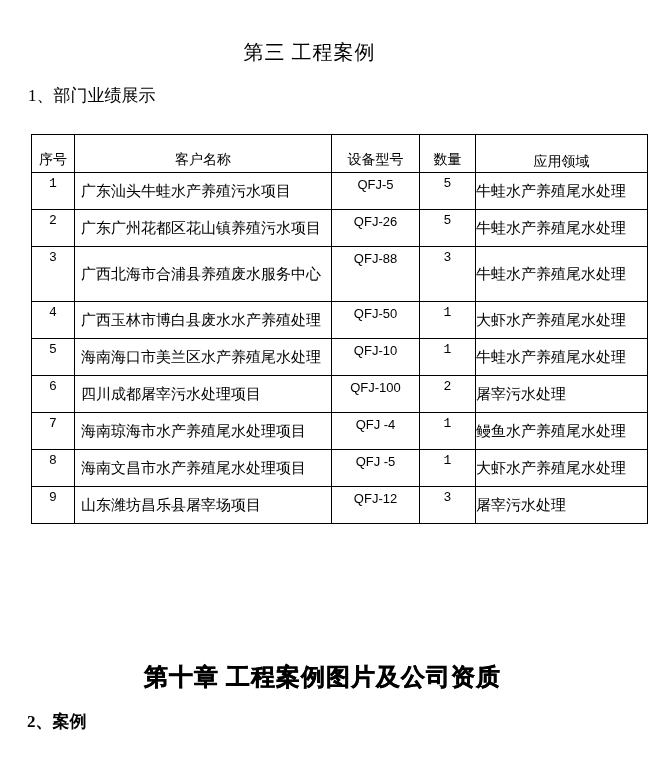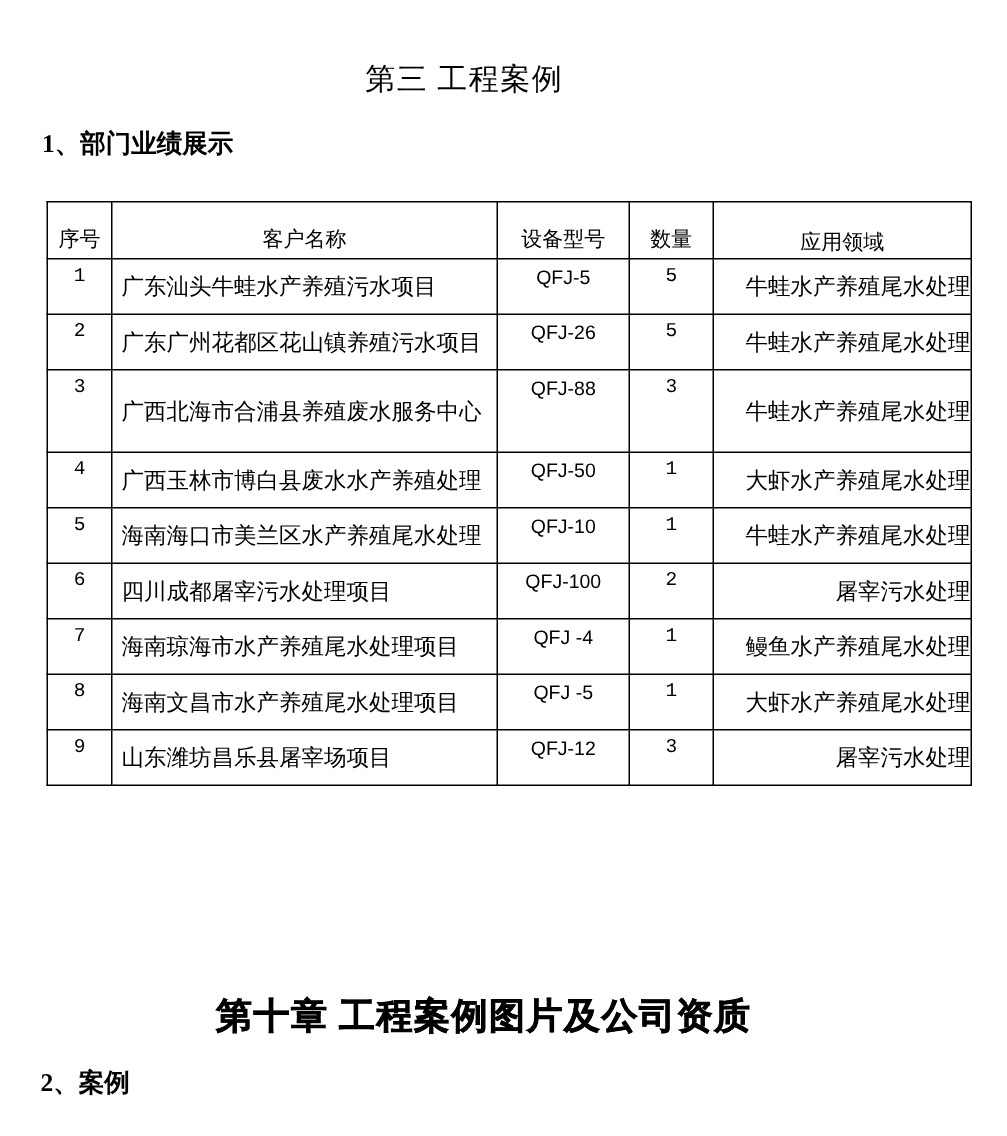--- a/index.html
+++ b/index.html
@@ -22,21 +22,21 @@
     font-size: 20px;
     font-weight: normal;
     letter-spacing: 1px;
     margin-left: 10px;
   }
   .section-heading-1 {
     position: absolute;
     top: 84px;
     left: 28px;
     font-size: 17px;
-    font-weight: bold;
+    font-weight: normal;
   }
   table.cases {
     position: absolute;
     top: 134px;
     left: 31px;
     width: 616px;
     border-collapse: collapse;
     table-layout: fixed;
   }
   table.cases th,
@@ -73,21 +73,21 @@
     font-size: 13px;
     font-family: Liberation Sans, sans-serif;
   }
   td.col-name {
     text-align: left;
     vertical-align: middle;
     padding-left: 6px;
     font-size: 15px;
   }
   td.col-app {
-    text-align: right;
+    text-align: left;
     vertical-align: middle;
     font-size: 15px;
   }
   .title-ch10 {
     position: absolute;
     top: 661px;
     left: 0;
     width: 100%;
     padding-right: 26px;
     text-align: center;

